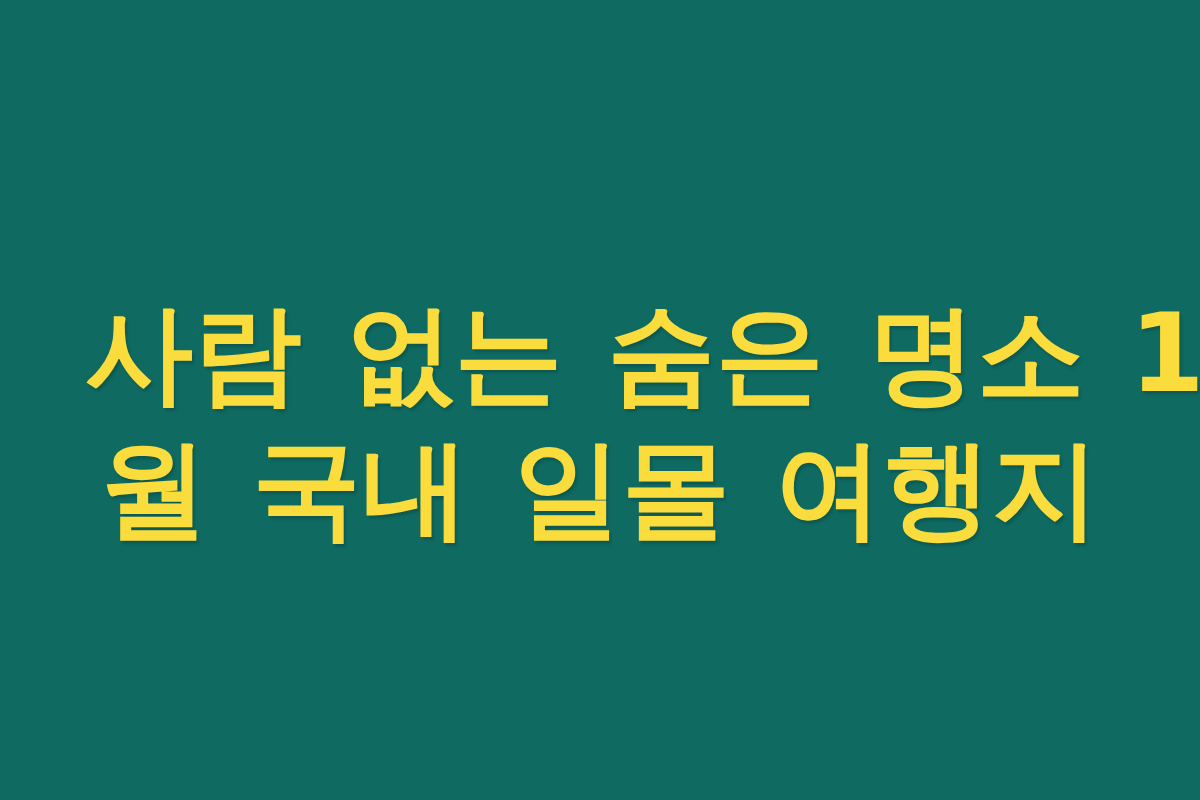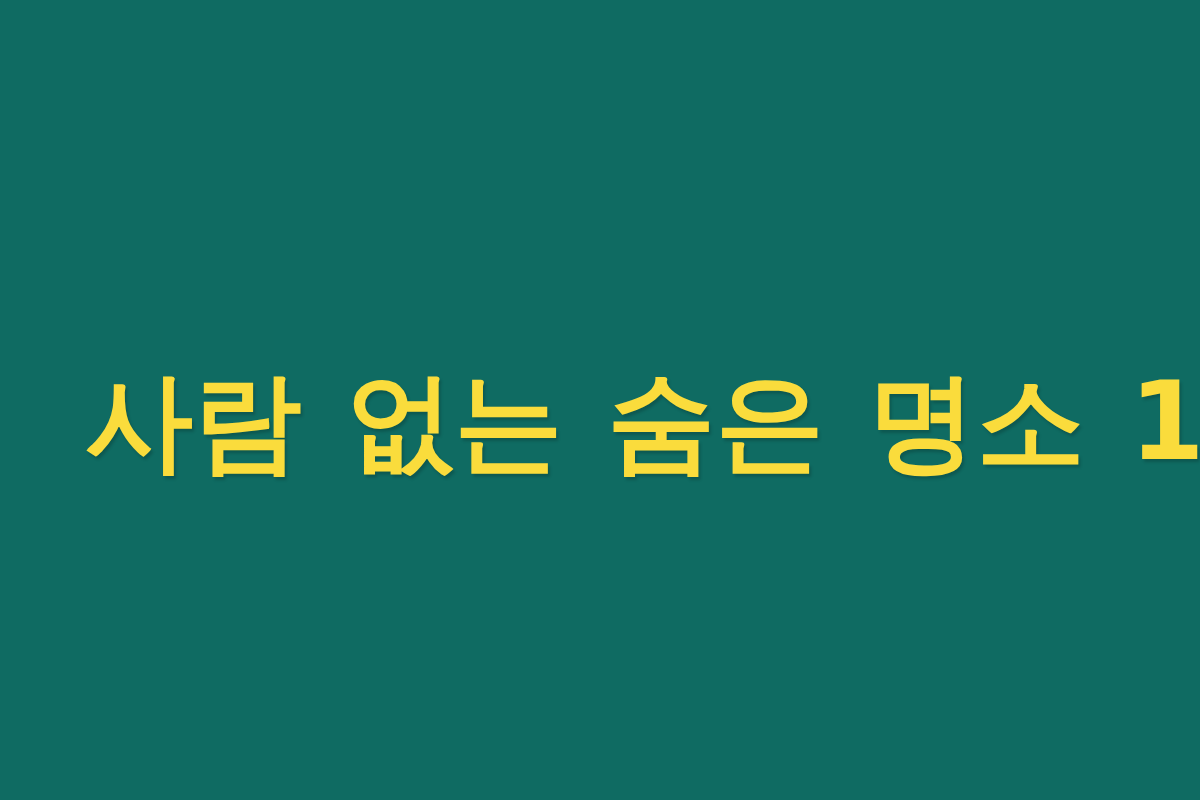--- a/index.html
+++ b/index.html
@@ -43,14 +43,15 @@
     display: block;
     white-space: nowrap;
   }
 </style>
 </head>
 <body>
 
 <div id="banner">
   <div id="headline">
     <span class="headline-line">사람 없는 숨은 명소 12</span>
+    <span class="headline-line">월 국내 일몰 여행지</span>
   </div>
 </div>
 
 </body></html>

